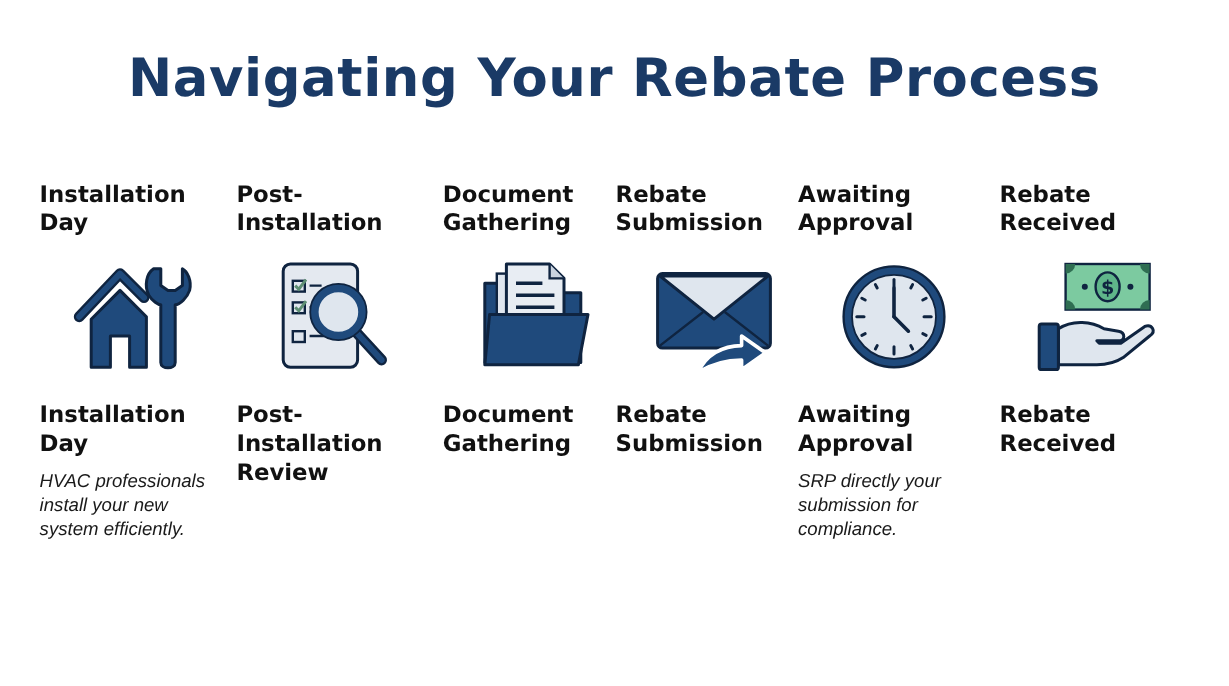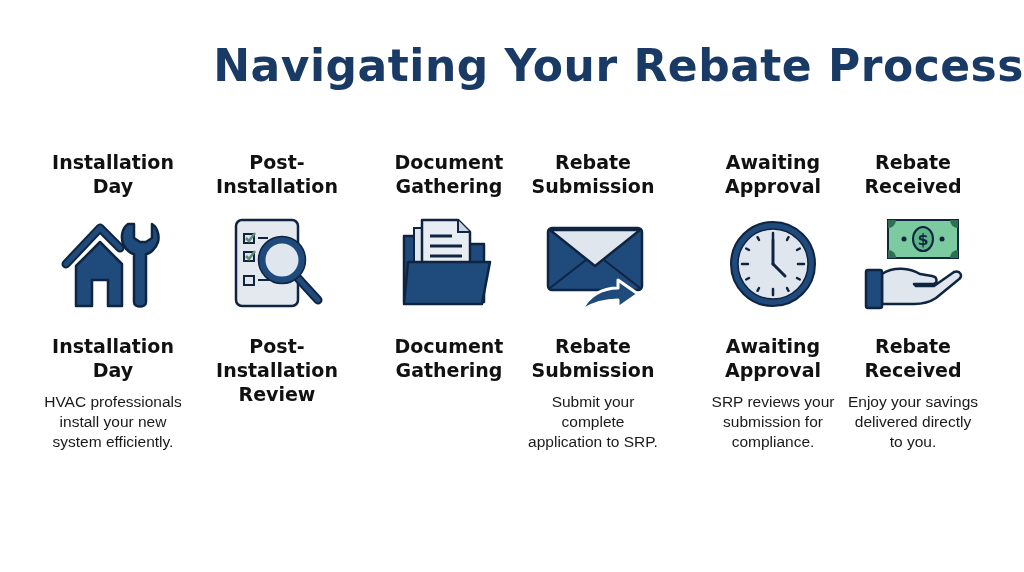--- a/index.html
+++ b/index.html
@@ -1,35 +1,36 @@
 <!DOCTYPE html>
 <html><head>
 <meta charset="utf-8">
 <style>
   * { box-sizing: border-box; margin: 0; padding: 0; }
   html, body { width: 1024px; height: 572px; background: #ffffff; overflow: hidden; }
   body { font-family: "DejaVu Sans", "Liberation Sans", sans-serif; color: #111111; position: relative; }
   .title {
-    position: absolute; top: 40px; left: 0; width: 1024px; text-align: right;
+    position: absolute; top: 40px; left: 0; width: 1024px; text-align: center;
     font-size: 44px; font-weight: bold; color: #1a3a66; letter-spacing: 0.5px;
   }
   .steps { position: absolute; top: 150px; left: 33px; width: 960px; height: 400px; }
-  .step { position: absolute; top: 0; width: 160px; text-align: center; }
+  .step { position: absolute; top: 0; width: 160px; }
   .step-title {
     font-size: 19px; font-weight: bold; line-height: 24px; color: #111;
     height: 54px; white-space: pre-line;
   }
   .icon { width: 110px; height: 100px; margin: 10px auto 0 auto; display: block; }
   .step-title2 {
     margin-top: 20px; font-size: 19px; font-weight: bold; line-height: 24px; color: #111;
     white-space: pre-line;
   }
   .desc {
     margin-top: 10px; font-family: "Liberation Sans", sans-serif; font-size: 15.5px; line-height: 20px; color: #1a1a1a;
     white-space: pre-line;
+    font-style: italic;
   }
 </style>
 </head>
 <body>
 
 <div class="title">Navigating Your Rebate Process</div>
 
 <div class="steps">
 
   <div class="step" style="left:0px;">
@@ -92,26 +93,23 @@
     <div class="step-title">Rebate
 Submission</div>
     <svg class="icon" viewBox="0 0 110 100">
       <rect x="10" y="14" width="94" height="62" rx="4" fill="#1f4a7c" stroke="#0f2440" stroke-width="2.5"></rect>
       <path d="M12,16 L102,16 L57,52 Z" fill="#dfe6ee" stroke="#0f2440" stroke-width="2.5" stroke-linejoin="round"></path>
       <path d="M12,74 L48,46 M102,74 L66,46" stroke="#0f2440" stroke-width="2"></path>
       <path d="M44,96 C50,82 64,74 80,74 L80,66 L100,80 L80,94 L80,86 C66,86 54,90 44,96 Z" fill="#1f4a7c" stroke="#ffffff" stroke-width="3" stroke-linejoin="round"></path>
     </svg>
     <div class="step-title2">Rebate
 Submission</div>
-    <div class="desc">Submit your
-complete
-application to SRP.</div>
   </div>
 
-  <div class="step" style="left:660px;">
+  <div class="step" style="left:632px;">
     <div class="step-title">Awaiting
 Approval</div>
     <svg class="icon" viewBox="0 0 110 100">
       <circle cx="55" cy="50" r="42" fill="#1f4a7c" stroke="#0f2440" stroke-width="2"></circle>
       <circle cx="55" cy="50" r="35" fill="#dfe6ee" stroke="#0f2440" stroke-width="1.5"></circle>
       <g stroke="#0f2440" stroke-width="2.5" stroke-linecap="round">
         <line x1="55" y1="19" x2="55" y2="25"></line>
         <line x1="55" y1="75" x2="55" y2="81"></line>
         <line x1="24" y1="50" x2="30" y2="50"></line>
         <line x1="80" y1="50" x2="86" y2="50"></line>
@@ -122,21 +120,21 @@
         <line x1="39.5" y1="76.8" x2="41" y2="74"></line>
         <line x1="28.2" y1="65.5" x2="31" y2="64"></line>
         <line x1="28.2" y1="34.5" x2="31" y2="36"></line>
         <line x1="39.5" y1="23.2" x2="41" y2="26"></line>
       </g>
       <line x1="55" y1="50" x2="55" y2="26" stroke="#0f2440" stroke-width="3" stroke-linecap="round"></line>
       <line x1="55" y1="50" x2="67" y2="62" stroke="#0f2440" stroke-width="3" stroke-linecap="round"></line>
     </svg>
     <div class="step-title2">Awaiting
 Approval</div>
-    <div class="desc">SRP reviews your
+    <div class="desc">SRP directly your
 submission for
 compliance.</div>
   </div>
 
   <div class="step" style="left:800px;">
     <div class="step-title">Rebate
 Received</div>
     <svg class="icon" viewBox="0 0 110 100">
       <rect x="30" y="6" width="70" height="38" fill="#7ccaa0" stroke="#0f2440" stroke-width="2"></rect>
       <path d="M30,6 L38,6 A8,8 0 0 1 30,14 Z" fill="#2f6e52"></path>
@@ -145,18 +143,15 @@
       <path d="M100,44 L92,44 A8,8 0 0 1 100,36 Z" fill="#2f6e52"></path>
       <ellipse cx="65" cy="25" rx="10" ry="12" fill="#5fb58a" stroke="#0f2440" stroke-width="2"></ellipse>
       <text x="65" y="31" text-anchor="middle" font-family="DejaVu Sans, sans-serif" font-size="16" font-weight="bold" fill="#0f2440">$</text>
       <circle cx="46" cy="25" r="2.5" fill="#0f2440"></circle>
       <circle cx="84" cy="25" r="2.5" fill="#0f2440"></circle>
       <path d="M24,60 C36,52 52,54 62,60 L74,62 C80,63 80,70 74,70 L56,70 L58,72 L76,72 L96,58 C102,56 106,62 100,66 L78,84 C72,88 64,90 56,90 L24,90 Z" fill="#dfe6ee" stroke="#0f2440" stroke-width="2.5" stroke-linejoin="round"></path>
       <rect x="8" y="56" width="16" height="38" rx="2" fill="#1f4a7c" stroke="#0f2440" stroke-width="2.5"></rect>
     </svg>
     <div class="step-title2">Rebate
 Received</div>
-    <div class="desc">Enjoy your savings
-delivered directly
-to you.</div>
   </div>
 
 </div>
 
 </body></html>

